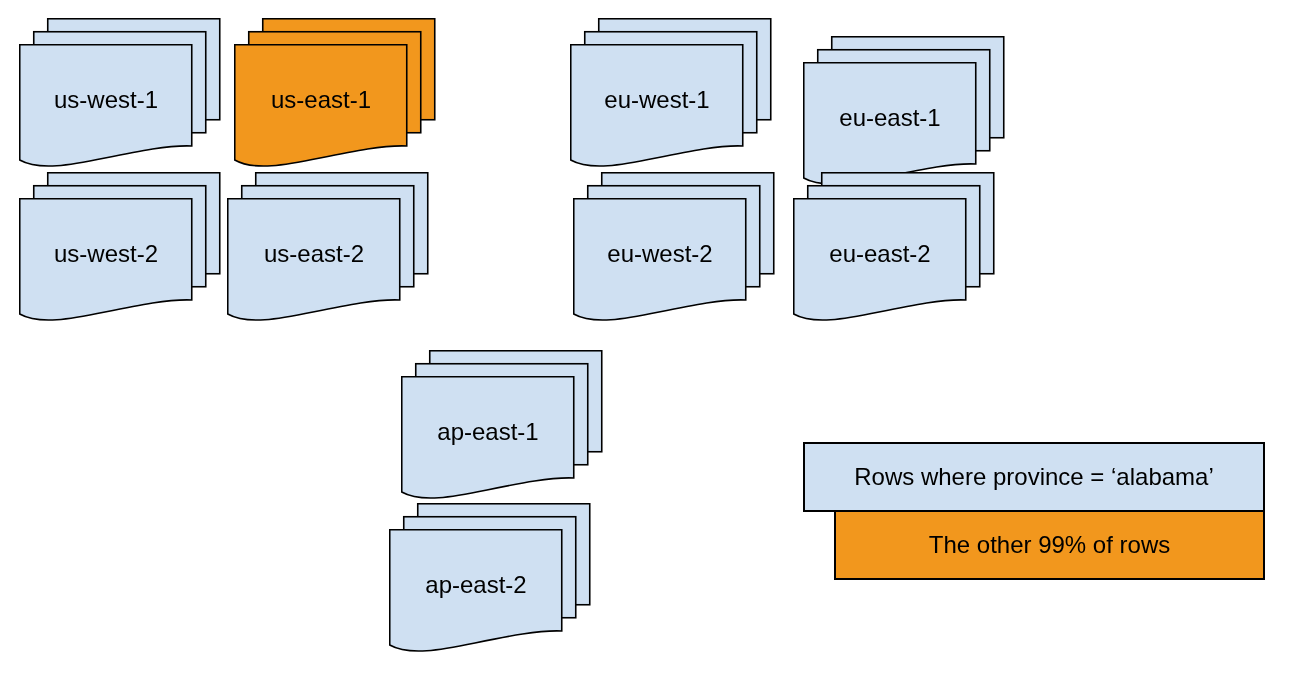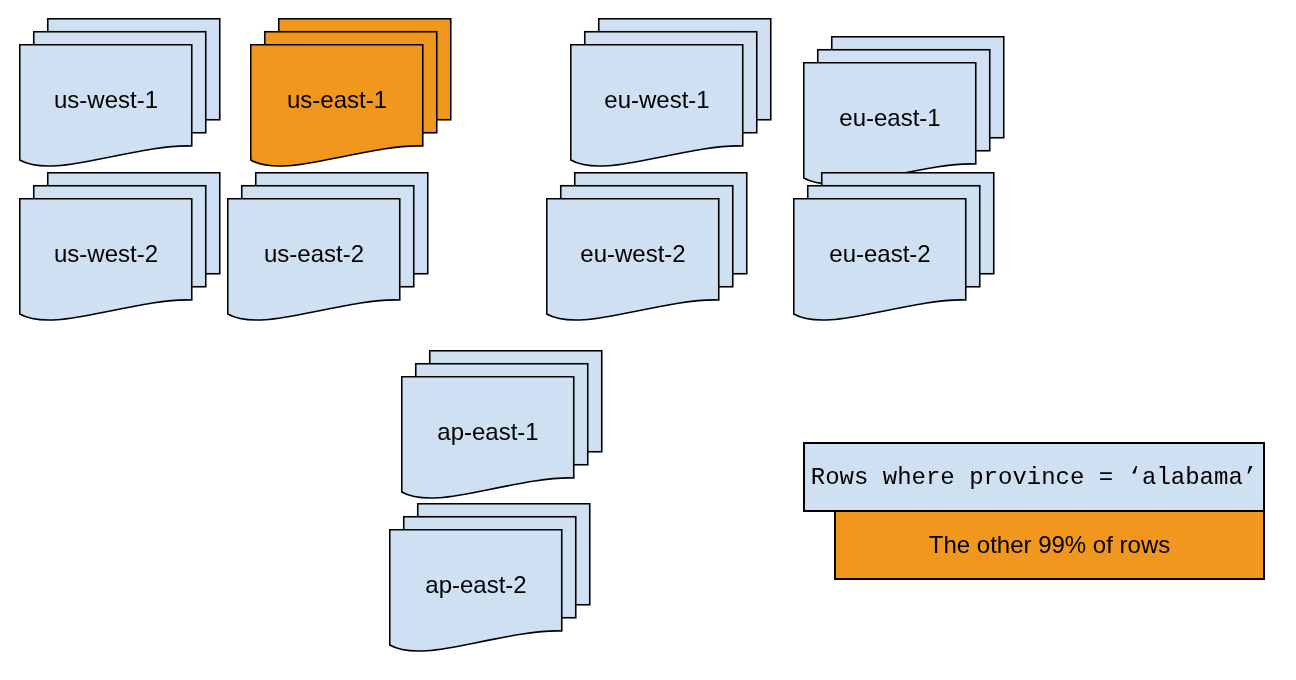--- a/index.html
+++ b/index.html
@@ -57,38 +57,38 @@
     border: 2px solid var(--stroke, #000000);
     display: flex;
     align-items: center;
     justify-content: center;
     font-size: 24px;
     color: var(--text, #000000);
   }
   .legend-row + .legend-row {
     margin-top: -2px;
   }
-  .legend-row.blue { background: var(--blue, #CFE0F2); font-family: Liberation Mono, monospace; }
+  .legend-row.blue { background: var(--blue, #CFE0F2); }
   .legend-row.orange { background: var(--orange, #F2971D); margin-left: 31px; }
 </style>
 </head>
 <body>
 
 <div class="canvas">
 
   <div class="doc-stack blue" style="left:19px;top:18px">
     <svg class="stack-svg" width="202" height="156" viewBox="0 0 202 156">
       <rect class="sheet" x="28.75" y="0.75" width="172" height="101"></rect>
       <rect class="sheet" x="14.75" y="13.75" width="172" height="101"></rect>
       <path class="sheet" d="M 0.75,26.75 L 172.75,26.75 L 172.75,128 C 150,127 120,133 86,140 C 52,147 20,153 0.75,142 Z"></path>
     </svg>
     <span class="stack-label">us-west-1</span>
   </div>
 
-  <div class="doc-stack orange" style="left:250px;top:18px">
+  <div class="doc-stack orange" style="left:234px;top:18px">
     <svg class="stack-svg" width="202" height="156" viewBox="0 0 202 156">
       <rect class="sheet" x="28.75" y="0.75" width="172" height="101"></rect>
       <rect class="sheet" x="14.75" y="13.75" width="172" height="101"></rect>
       <path class="sheet" d="M 0.75,26.75 L 172.75,26.75 L 172.75,128 C 150,127 120,133 86,140 C 52,147 20,153 0.75,142 Z"></path>
     </svg>
     <span class="stack-label">us-east-1</span>
   </div>
 
   <div class="doc-stack blue" style="left:570px;top:18px">
     <svg class="stack-svg" width="202" height="156" viewBox="0 0 202 156">
@@ -119,21 +119,21 @@
 
   <div class="doc-stack blue" style="left:227px;top:172px">
     <svg class="stack-svg" width="202" height="156" viewBox="0 0 202 156">
       <rect class="sheet" x="28.75" y="0.75" width="172" height="101"></rect>
       <rect class="sheet" x="14.75" y="13.75" width="172" height="101"></rect>
       <path class="sheet" d="M 0.75,26.75 L 172.75,26.75 L 172.75,128 C 150,127 120,133 86,140 C 52,147 20,153 0.75,142 Z"></path>
     </svg>
     <span class="stack-label">us-east-2</span>
   </div>
 
-  <div class="doc-stack blue" style="left:546px;top:172px">
+  <div class="doc-stack blue" style="left:573px;top:172px">
     <svg class="stack-svg" width="202" height="156" viewBox="0 0 202 156">
       <rect class="sheet" x="28.75" y="0.75" width="172" height="101"></rect>
       <rect class="sheet" x="14.75" y="13.75" width="172" height="101"></rect>
       <path class="sheet" d="M 0.75,26.75 L 172.75,26.75 L 172.75,128 C 150,127 120,133 86,140 C 52,147 20,153 0.75,142 Z"></path>
     </svg>
     <span class="stack-label">eu-west-2</span>
   </div>
 
   <div class="doc-stack blue" style="left:793px;top:172px">
     <svg class="stack-svg" width="202" height="156" viewBox="0 0 202 156">

